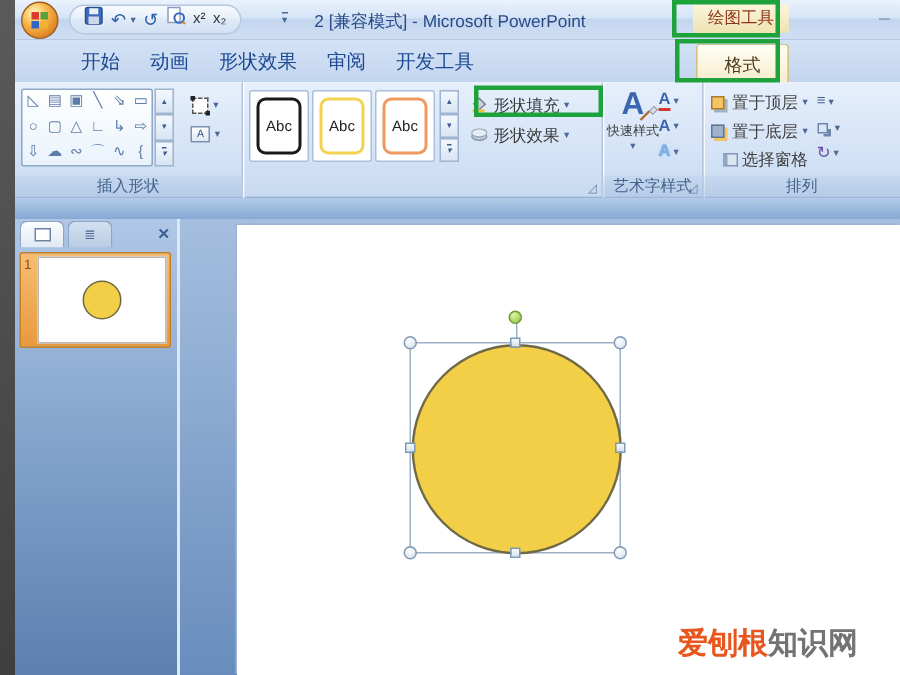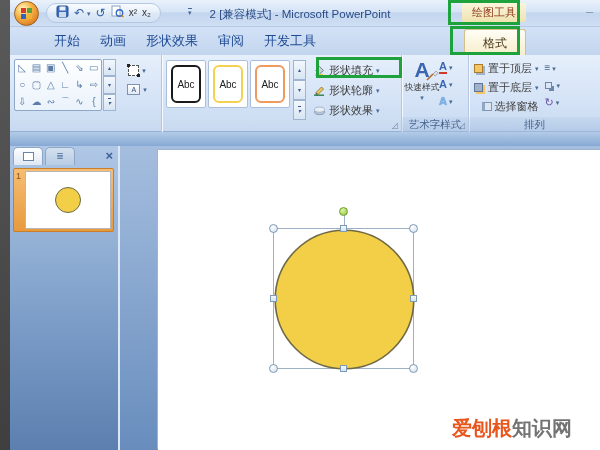--- a/index.html
+++ b/index.html
@@ -253,20 +253,21 @@
           <span class="mini-btn">
             <span class="edit-shape-ic"></span>
             <span class="dd">▾</span>
           </span>
           <span class="mini-btn">
             <span class="textbox-ic">A</span>
             <span class="dd">▾</span>
           </span>
         </div>
       </div>
+      <div class="group-label">插入形状</div>
     </div>
 
     <div class="group g-styles">
       <div class="styles-wrap">
         <div class="thumb">
           <span class="abc abc-black">Abc</span>
         </div>
         <div class="thumb">
           <span class="abc abc-yellow">Abc</span>
         </div>
@@ -282,31 +283,20 @@
         </div>
         <div class="fx-col">
           <div class="fx-btn">
             <span>
               <svg width="13" height="12" viewBox="0 0 13 12">
                   <path d="M2.5 6.5 6.5 2.5 10.5 6.5 6.5 10" fill="#cdd3db" stroke="#787f89" stroke-width="1"></path>
                   <rect x="2" y="10" width="8" height="2" fill="#f2c23c"></rect>
                 </svg>
             </span>
             <span class="lbl">形状填充</span>
-            <span class="dd">▾</span>
-          </div>
-          <div class="fx-btn">
-            <span>
-              <svg width="13" height="12" viewBox="0 0 13 12">
-                  <path d="M3 8.5 8.5 3l2 2L5 10.5z" fill="#e9c95c" stroke="#8a6d2f" stroke-width=".8"></path>
-                  <path d="M3 8.5 5 10.5 2.5 11z" fill="#555"></path>
-                  <rect x="1" y="10.5" width="10" height="1.4" fill="#2e7d46"></rect>
-                </svg>
-            </span>
-            <span class="lbl">形状轮廓</span>
             <span class="dd">▾</span>
           </div>
           <div class="fx-btn">
             <span>
               <svg width="13" height="12" viewBox="0 0 13 12">
                   <ellipse cx="6.5" cy="8" rx="5" ry="2.6" fill="#b9c6d8" stroke="#8091a8" stroke-width=".8"></ellipse>
                   <ellipse cx="6.5" cy="5.6" rx="5" ry="2.6" fill="#e7edf5" stroke="#9aa9bd" stroke-width=".8"></ellipse>
                 </svg>
             </span>
             <span class="lbl">形状效果</span>

